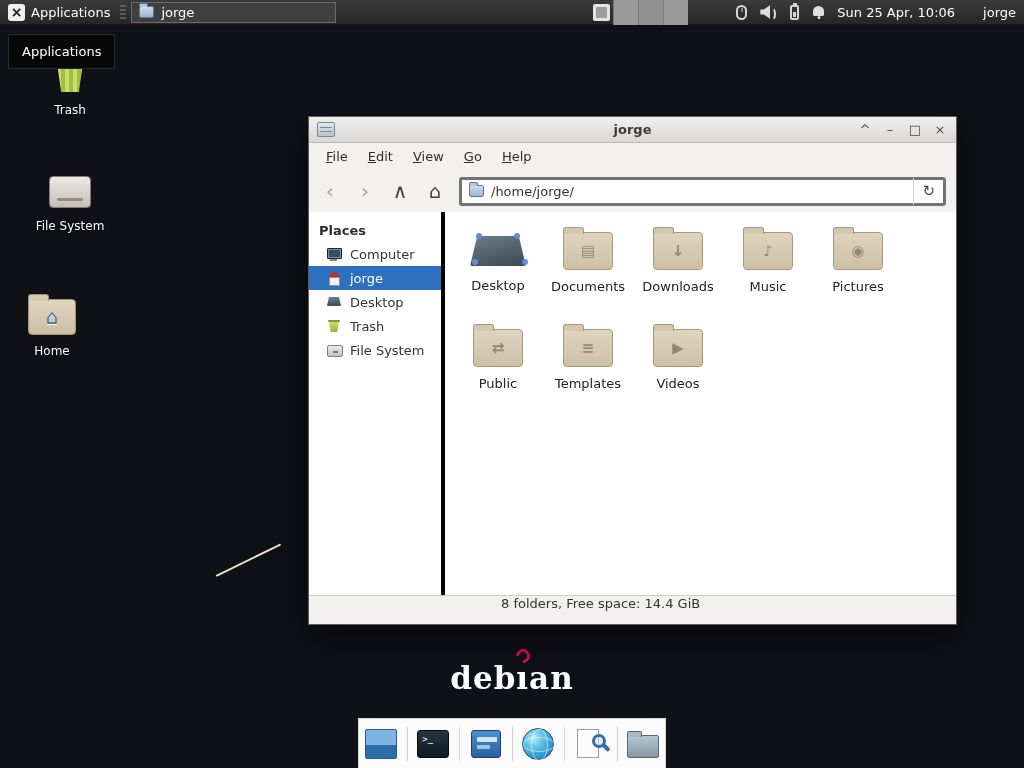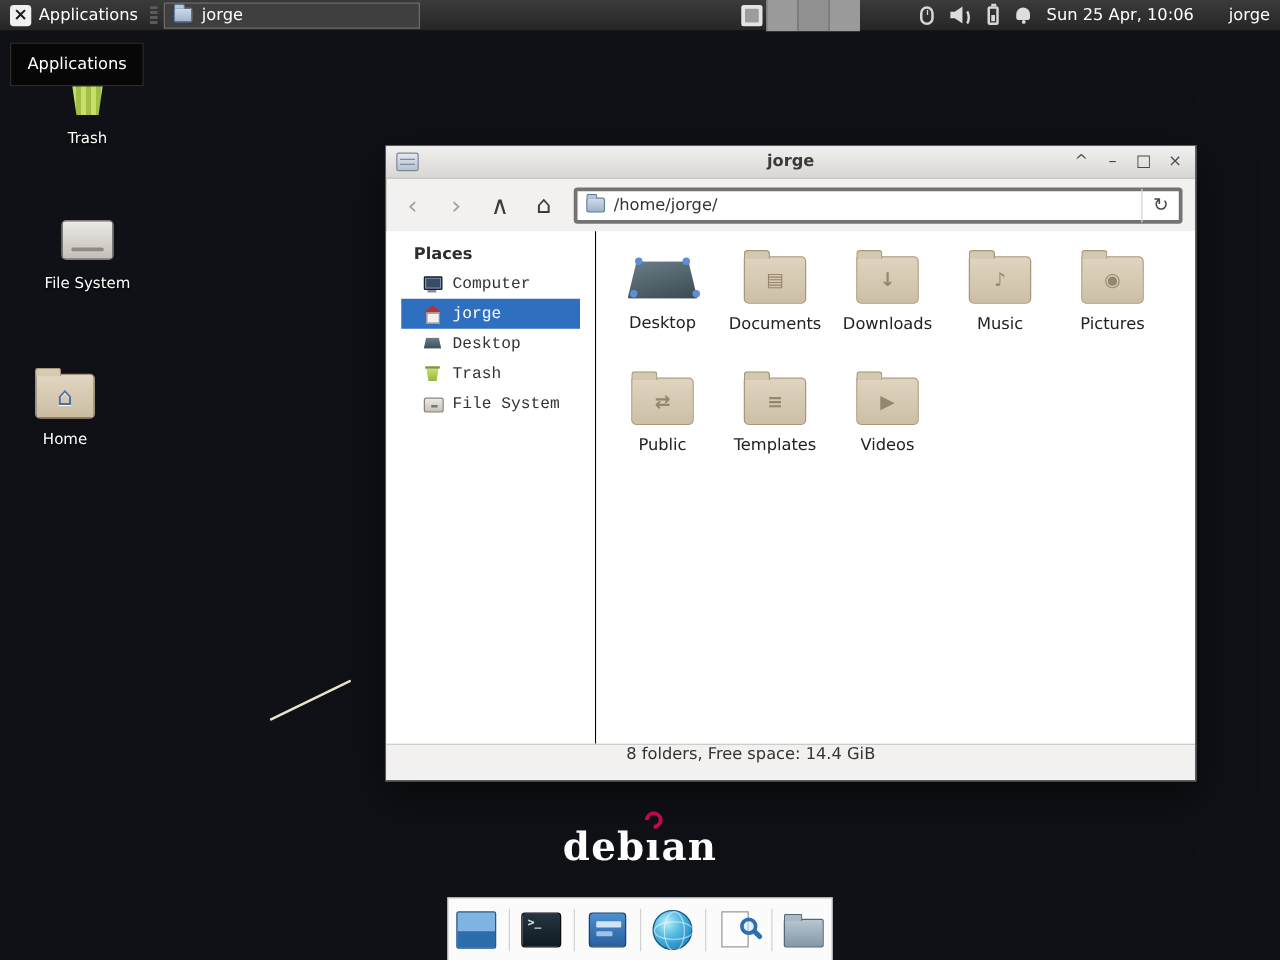--- a/index.html
+++ b/index.html
@@ -109,23 +109,23 @@
   .nav { width:22px; text-align:center; font-size:20px; line-height:20px; }
   .nav.dim { color:#a4a19c; }
   .nav.dark { color:#3c3c3c; }
   .nav.home-g { font-size:19px; }
   .pathbar { flex:1; height:29px; background:#fff; border:3px solid #737373; border-radius:3px;
     display:flex; align-items:center; gap:7px; padding:0 0 0 7px; color:#333; }
   .path-text { flex:1; }
   .reload { border-left:1px solid #d8d5d0; padding:0 8px; color:#4a4a4a; font-size:15px; line-height:27px; }
 
   .content { flex:1; display:flex; min-height:0; }
-  .sidebar { width:168px; background:#fff; border-right:1px solid #000000; padding:6px 12px; color:#333; }
+  .sidebar { width:136px; background:#fff; border-right:4px solid #000000; padding:6px 0; color:#333; }
   .sb-header { font-weight:bold; padding:5px 10px 4px; color:#2d2d2d; }
-  .sb-item { display:flex; gap:8px; padding:4px 8px 4px 17px;font-family:Liberation Mono, monospace; }
+  .sb-item { display:flex; align-items:center; gap:8px; padding:4px 8px 4px 17px; }
   .sb-item.selected { background:#2f6fc0; color:#fff; }
   .i16 { width:16px; height:16px; position:relative; display:inline-block; flex:none; }
   .ic-computer::before { content:""; position:absolute; left:1px; top:2px; width:13px; height:9px;
     background:#3a4c63; border:1px solid #17202e; border-radius:1px; box-shadow:inset 0 0 0 1px #7d93b5; }
   .ic-computer::after { content:""; position:absolute; left:4px; bottom:1px; width:7px; height:2px; background:#8c8c8c; }
   .ic-home16::before { content:""; position:absolute; left:1px; top:1px; border-left:7px solid transparent;
     border-right:7px solid transparent; border-bottom:6px solid #b3362e; }
   .ic-home16::after { content:""; position:absolute; left:3px; top:7px; width:9px; height:7px;
     background:#f4f1ec; border:1px solid #8f8f8f; }
   .ic-desktop16::before { content:""; position:absolute; left:1px; top:3px; width:14px; height:9px;
@@ -253,20 +253,27 @@
       <span class="win-icon"></span>
       <span class="title">jorge</span>
       <span class="controls">
         <span class="ctrl">^</span>
         <span class="ctrl">–</span>
         <span class="ctrl">□</span>
         <span class="ctrl">×</span>
       </span>
     </div>
 
+    <div class="menubar">
+      <span class="menu-item">File</span>
+      <span class="menu-item">Edit</span>
+      <span class="menu-item">View</span>
+      <span class="menu-item">Go</span>
+      <span class="menu-item">Help</span>
+    </div>
 
     <div class="toolbar">
       <span class="nav dim">‹</span>
       <span class="nav dim">›</span>
       <span class="nav dark">∧</span>
       <span class="nav dark home-g">⌂</span>
       <div class="pathbar">
         <span class="mini-folder"></span>
         <span class="path-text">/home/jorge/</span>
         <span class="reload">↻</span>

